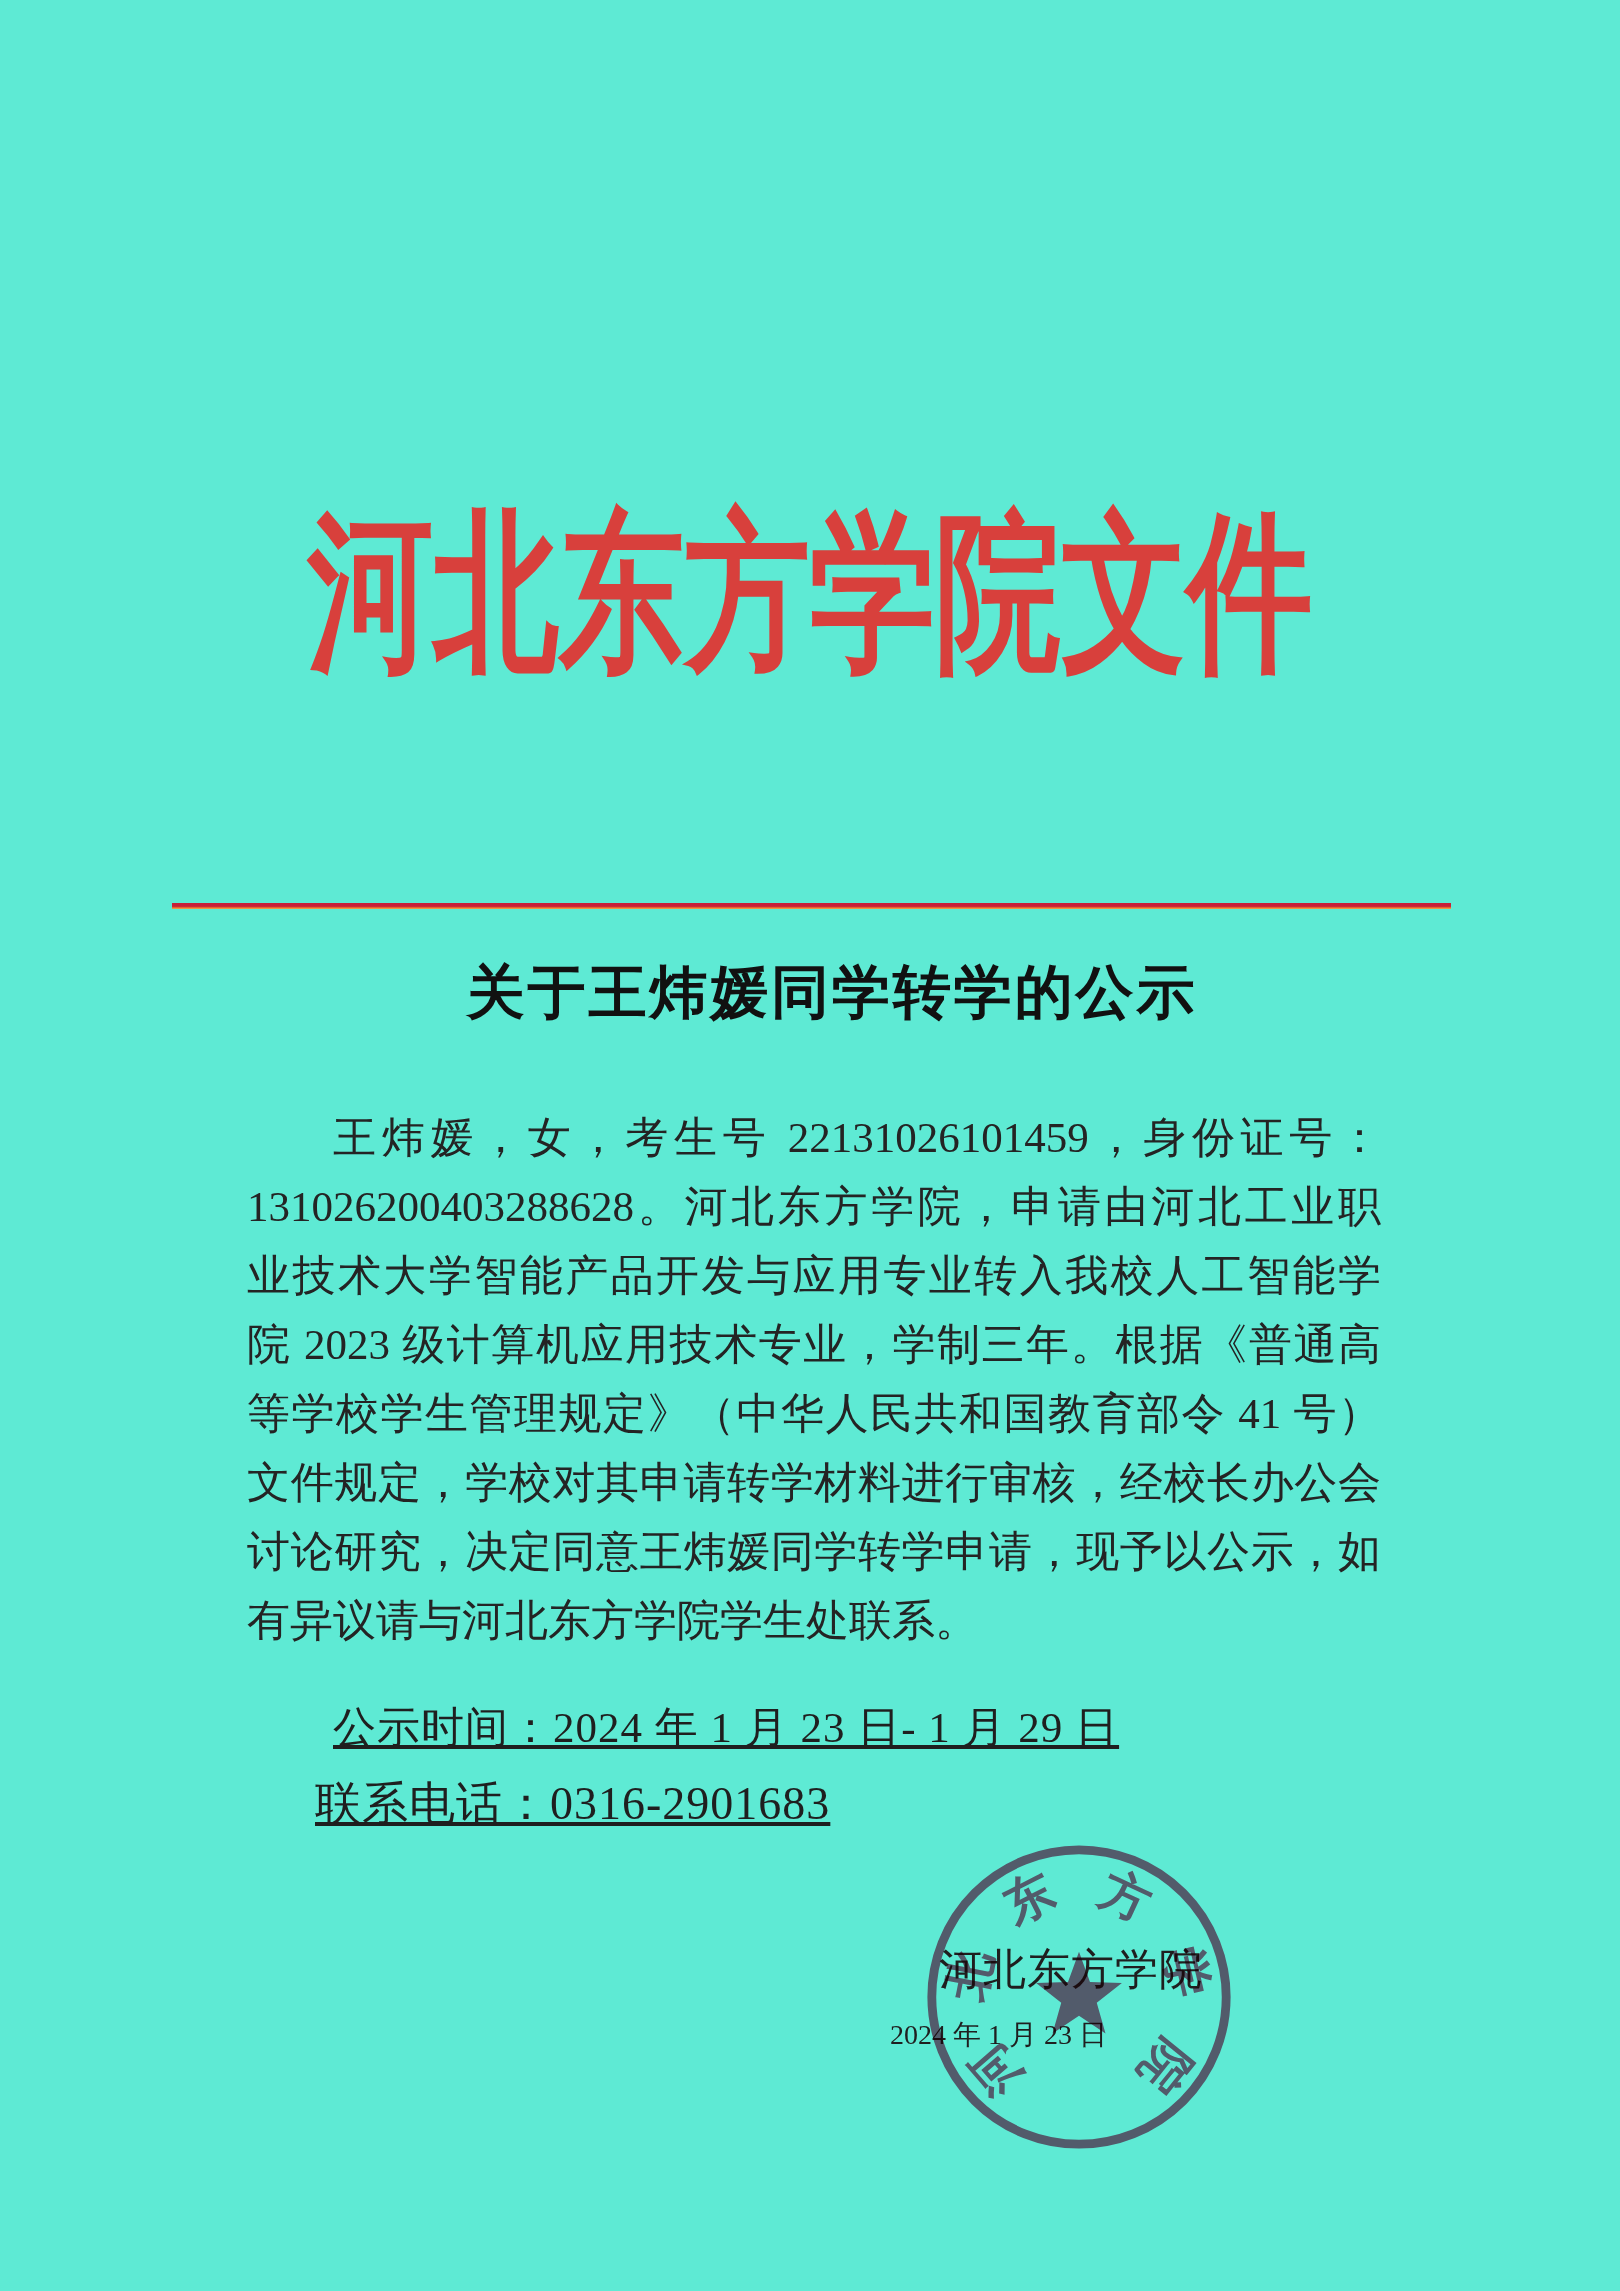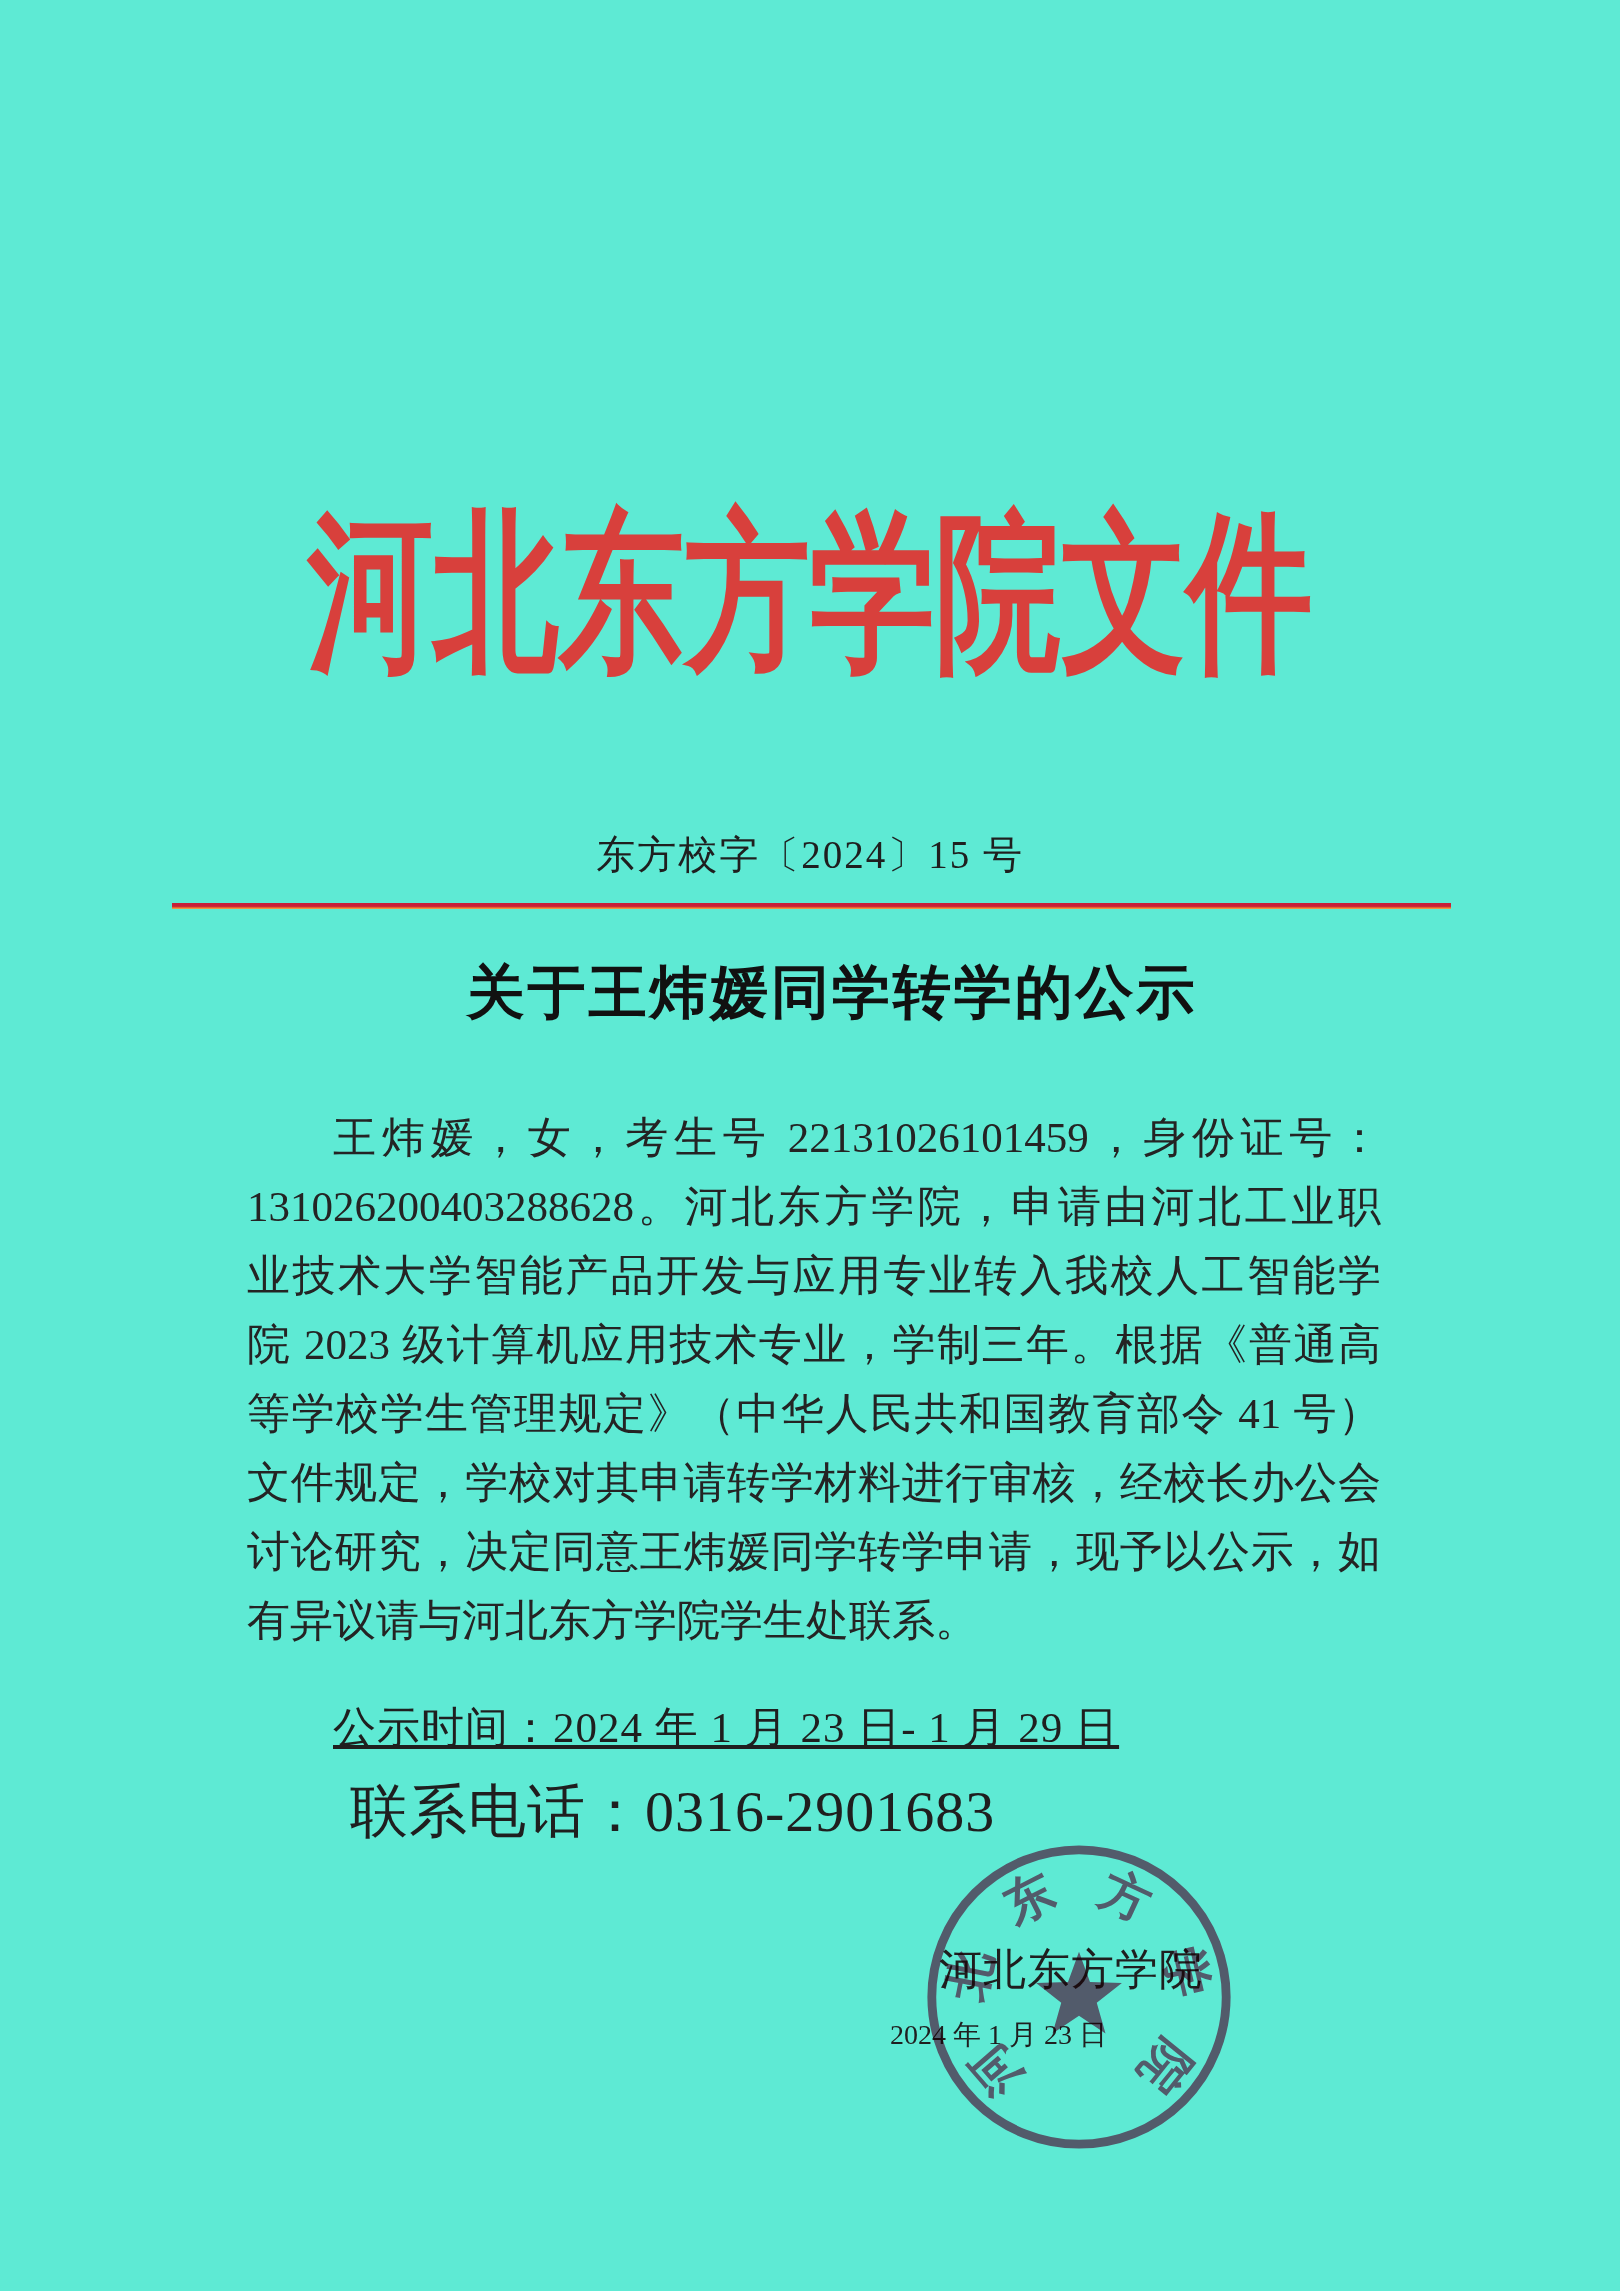--- a/index.html
+++ b/index.html
@@ -61,22 +61,22 @@
     text-align-last:justify;
     text-justify:inter-character;
   }
   .body-line.first{ text-indent:86px; }
   .body-line.last{ text-align-last:left; }
   .period-line{
     position:absolute;top:1699px;left:333px;
     font-size:43px;letter-spacing:1px;text-decoration:underline;
   }
   .phone-line{
-    position:absolute;top:1773px;left:350px;
-    font-size:58px;letter-spacing:1px;
+    position:absolute;top:1773px;left:315px;
+    font-size:46px;letter-spacing:1px;text-decoration:underline;
   }
   
   .sig-org{
     position:absolute;top:1941px;left:939px;
     font-size:43px;letter-spacing:1px;z-index:1;
   }
   .sig-date{
     position:absolute;top:2016px;left:890px;
     font-size:28px;z-index:1;
   }
@@ -102,21 +102,20 @@
 </style>
 </head>
 <body>
 
 <div class="page">
 
   <div class="masthead">
     <span class="masthead-inner">河北东方学院文件</span>
   </div>
 
-  <div class="doc-number">东方校字〔2024〕15 号</div>
 
   <div class="red-line"></div>
 
   <div class="notice-title">关于王炜媛同学转学的公示</div>
 
   <div class="notice-body">
     <div class="body-line first">王炜媛，女，考生号 22131026101459，身份证号：</div>
     <div class="body-line">131026200403288628。河北东方学院，申请由河北工业职</div>
     <div class="body-line">业技术大学智能产品开发与应用专业转入我校人工智能学</div>
     <div class="body-line">院 2023 级计算机应用技术专业，学制三年。根据《普通高</div>

